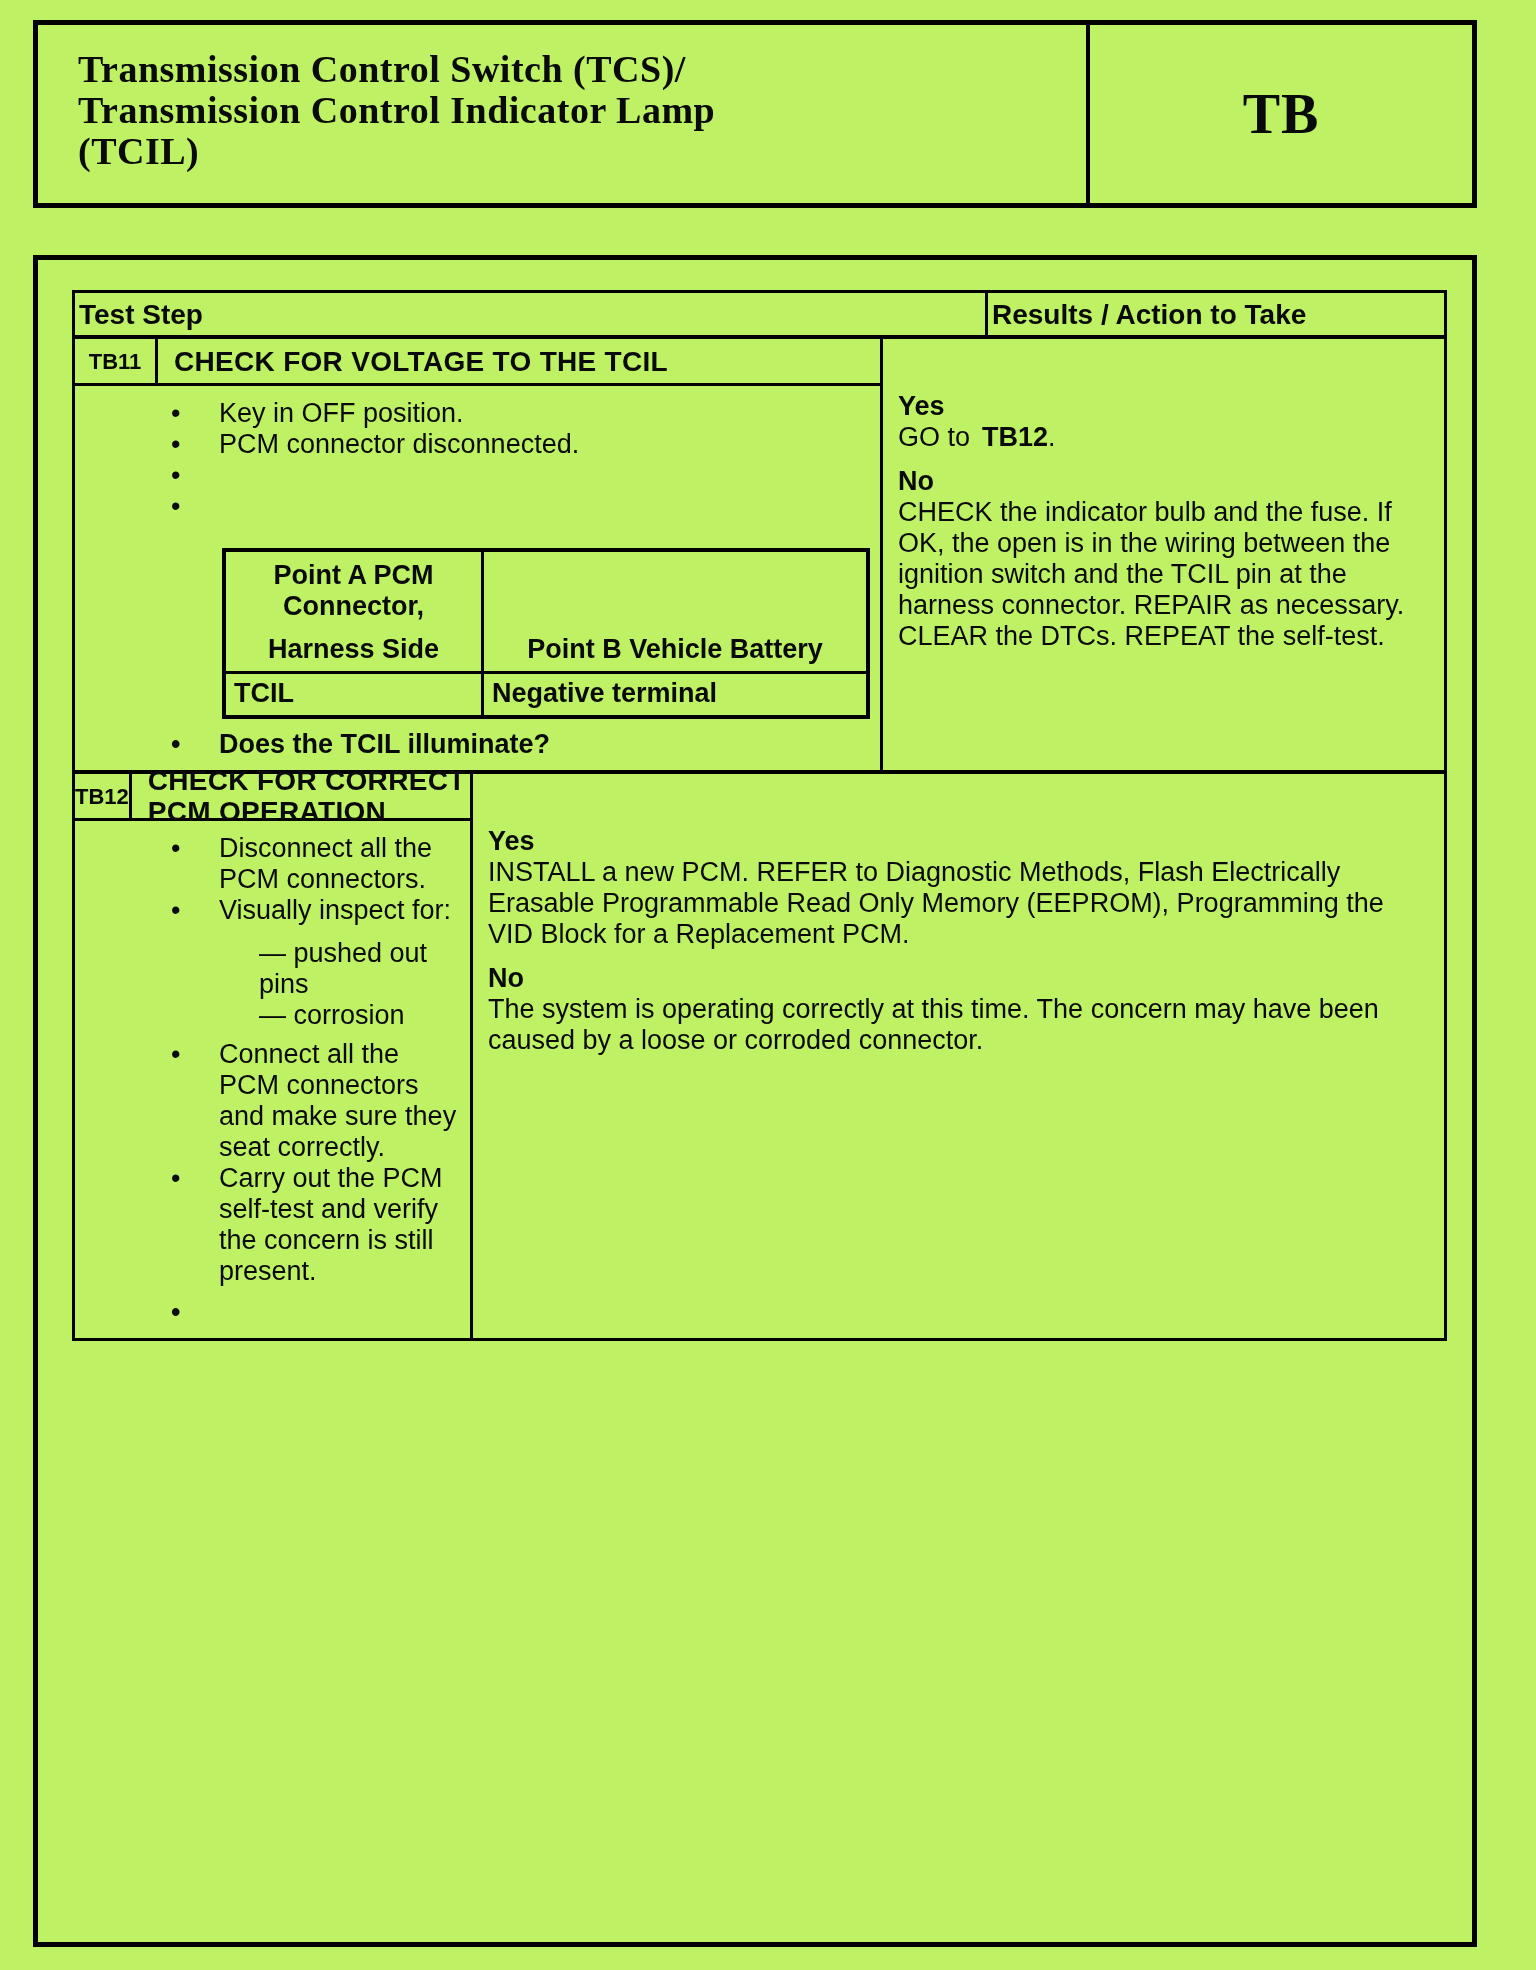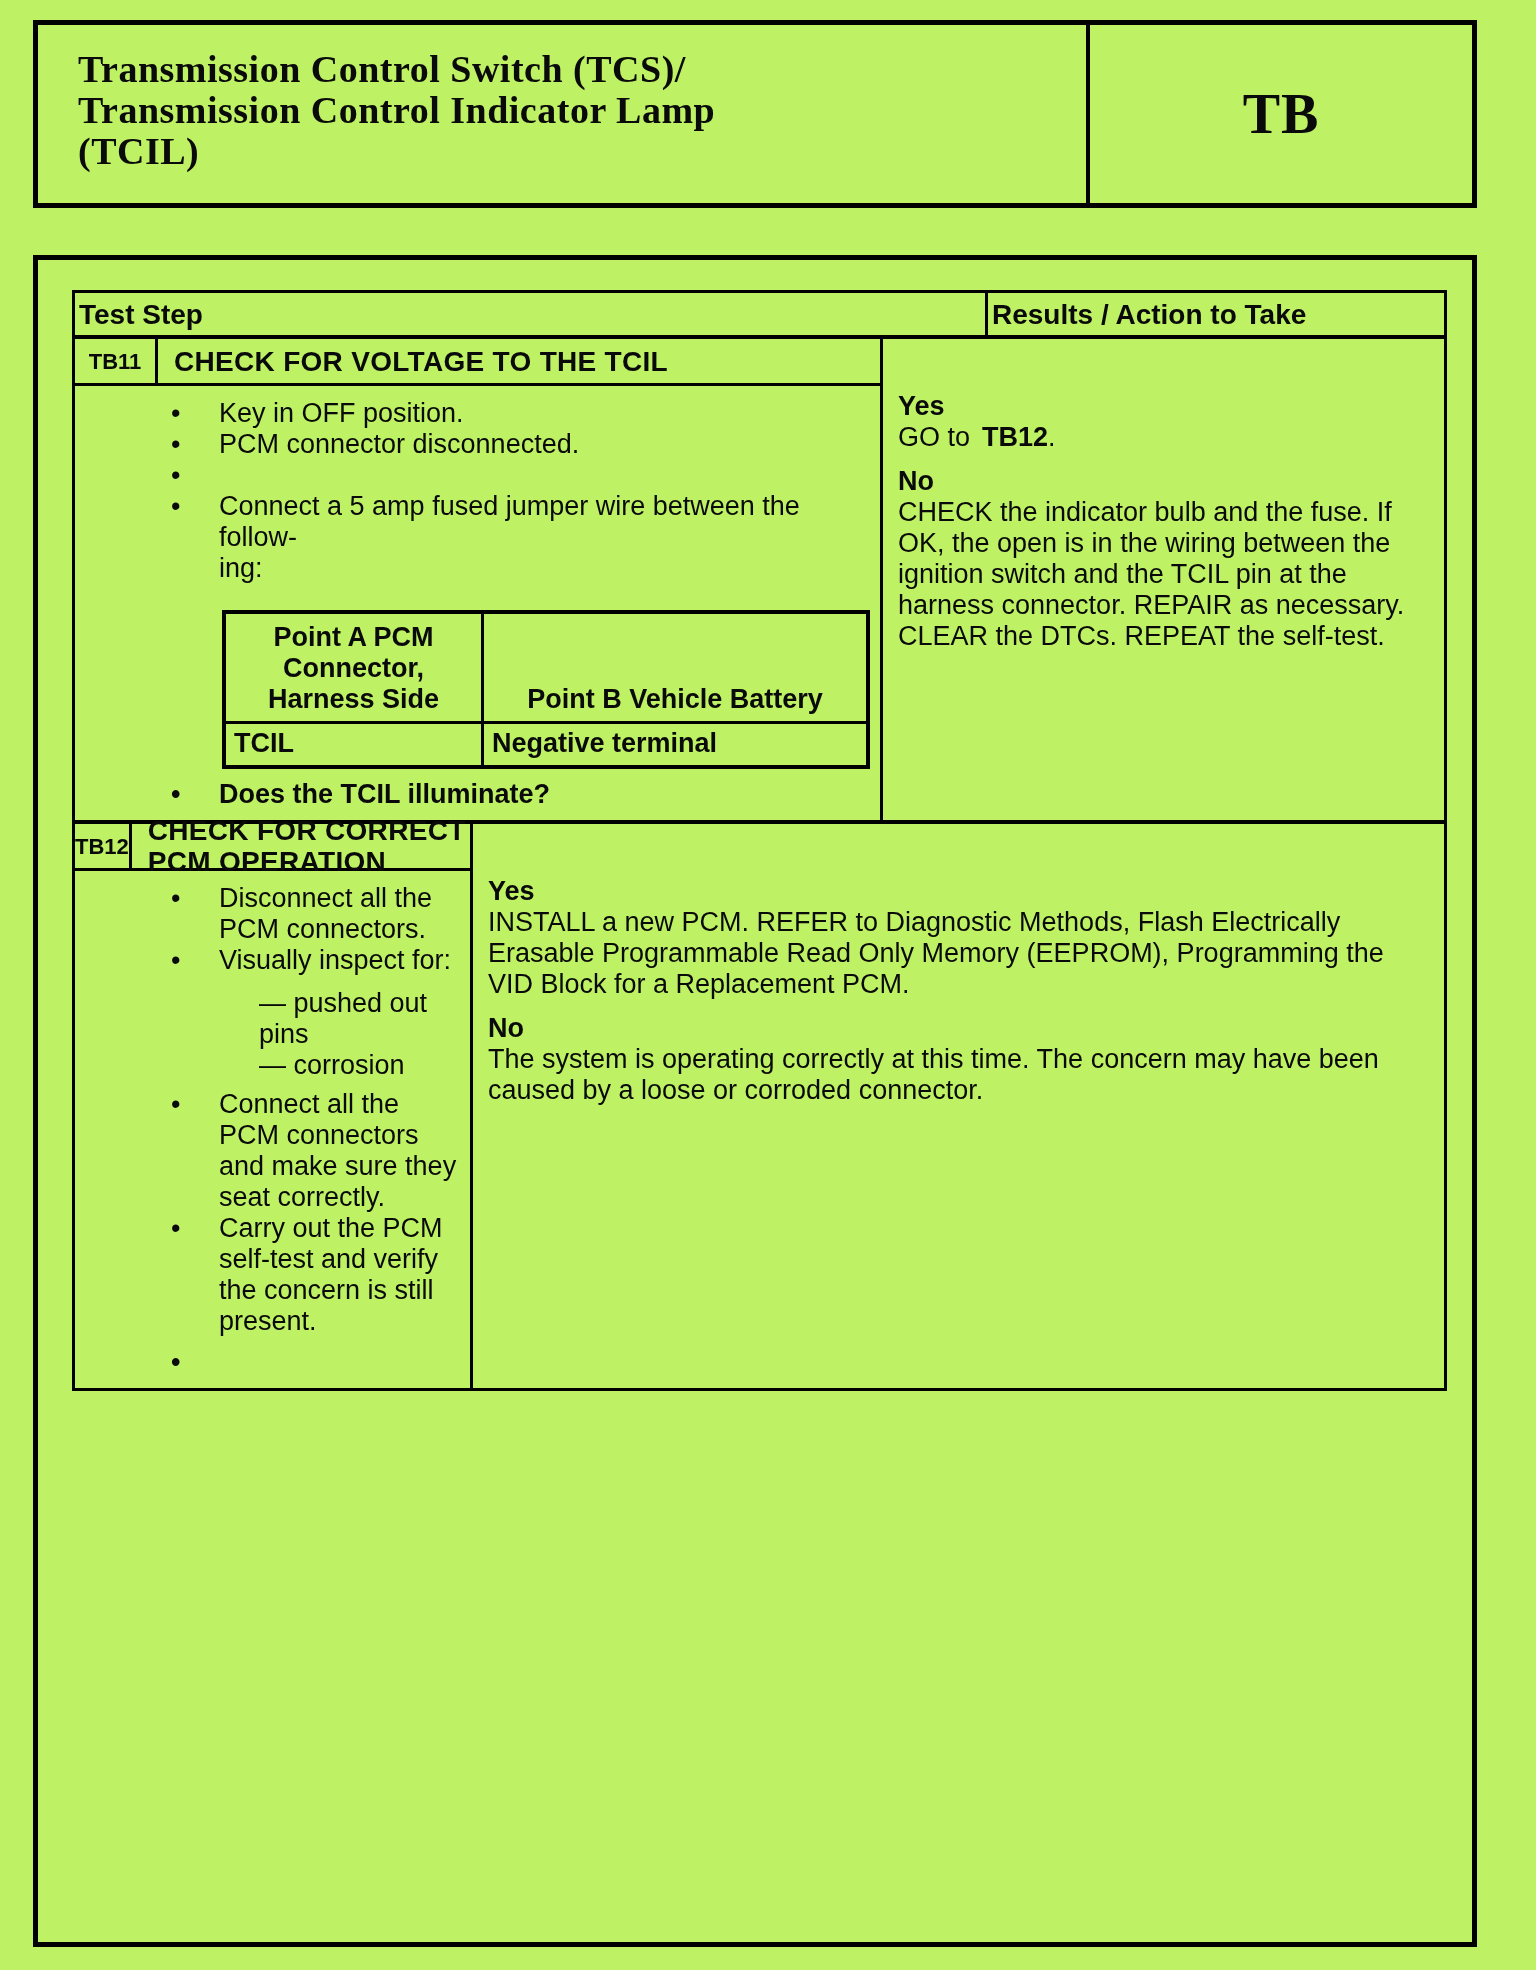--- a/index.html
+++ b/index.html
@@ -128,20 +128,21 @@
   .j-row.head { border-bottom: 3px solid #000; }
   .j-a { width: 258px; border-right: 3px solid #000; box-sizing: border-box; }
   .j-b { flex: 1 1 auto; box-sizing: border-box; }
   .j-row.head .j-a, .j-row.head .j-b {
     font-weight: bold;
     text-align: center;
     padding: 8px 4px 6px 4px;
     display: flex;
     flex-direction: column;
     justify-content: flex-end;
+    gap: 12px;
   }
   .j-row.data .j-a, .j-row.data .j-b { padding: 4px 16px 6px 8px; font-weight: bold; }
 
   
   .pp-results { padding: 52px 8px 10px 15px; }
   .r-label { font-weight: bold; }
   .r-gap { margin-top: 13px; }
   .r-para { margin: 0; }
   .r-bold { font-weight: bold; margin-left: 12px; }
 </style>
@@ -185,24 +186,20 @@
             </div>
             <div class="bullet">
               <span class="dot">•</span>
               <span class="btext">PCM connector disconnected.</span>
             </div>
             <div class="bullet">
               <span class="dot">•</span>
             </div>
             <div class="bullet">
               <span class="dot">•</span>
-              <span class="btext">
-                <span class="blk">Connect a 5 amp fused jumper wire between the follow-</span>
-                <span class="blk">ing:</span>
-              </span>
             </div>
 
             <div class="jumper">
               <div class="j-row head">
                 <div class="j-a">
                   <span class="blk">Point A PCM Connector,</span>
                   <span class="blk">Harness Side</span>
                 </div>
                 <div class="j-b">
                   <span class="blk">Point B Vehicle Battery</span>

